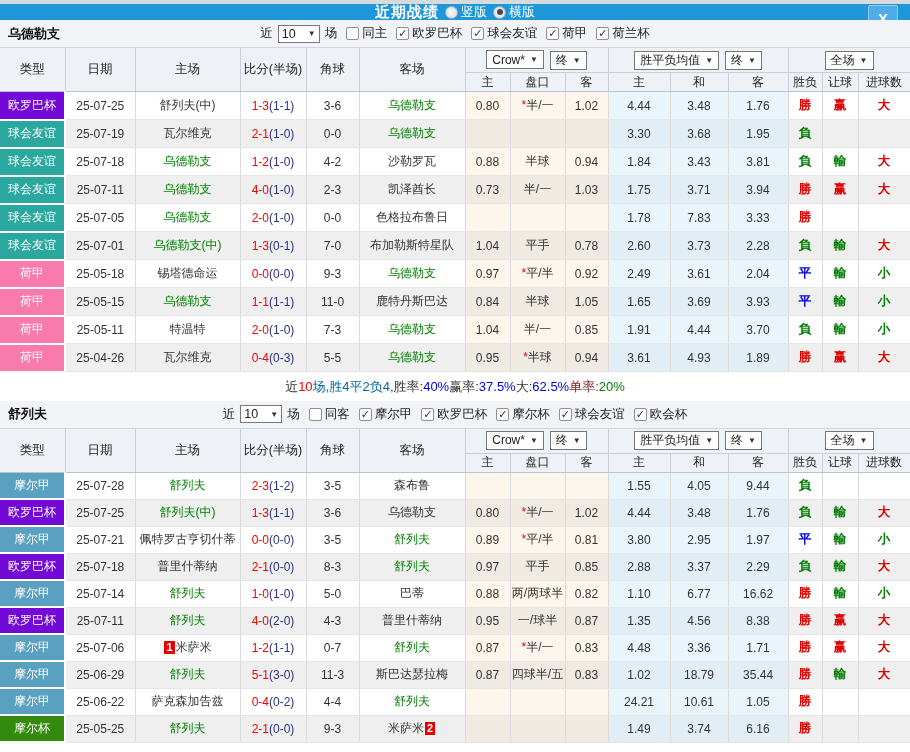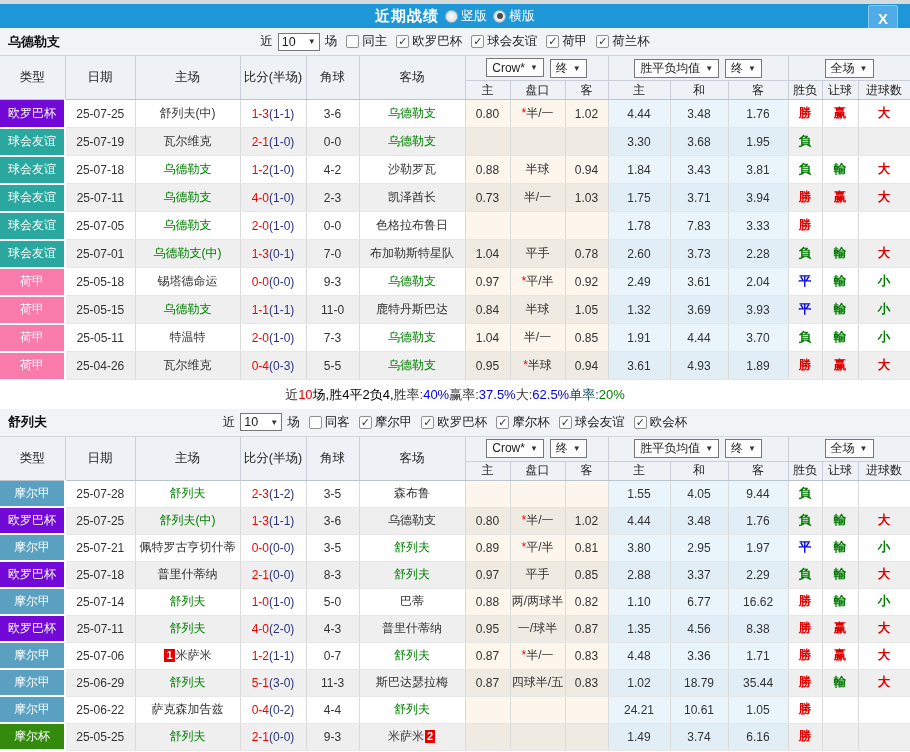--- a/index.html
+++ b/index.html
@@ -1,19 +1,19 @@
 <!DOCTYPE html>
 <html><head>
 <meta charset="utf-8">
 <style>
   html,body{margin:0;padding:0;}
   body{width:910px;height:752px;overflow:hidden;background:#fff;
        font-family:"Liberation Sans","DejaVu Sans",sans-serif;font-size:12px;color:#333;}
   .topstrip{height:4px;background:#D6DADD;}
-  .titlebar{height:24px;background:#1E97D8;display:flex;align-items:center;justify-content:center;position:relative;}
+  .titlebar{height:16px;background:#1E97D8;display:flex;align-items:center;justify-content:center;position:relative;}
   .titlegroup{display:flex;align-items:center;gap:6px;}
   .title{color:#fff;font-weight:bold;font-size:15px;letter-spacing:1px;}
   .radio{display:inline-flex;align-items:center;gap:3px;cursor:pointer;}
   .rlabel{color:#fff;font-size:13px;}
   .rdot{width:13px;height:13px;border-radius:50%;background:radial-gradient(#ffffff,#cdd3d8);
         border:1px solid #9fb4c0;display:inline-flex;align-items:center;justify-content:center;box-sizing:border-box;}
   .rdot.on::after{content:'';width:6px;height:6px;border-radius:50%;background:#4a4a4a;}
   .close{position:absolute;right:12px;top:1px;width:28px;height:24px;background:#4FACE6;
          border:1px solid #90CBF2;border-radius:2px;color:#fff;display:flex;align-items:center;
          justify-content:center;font-size:15px;font-weight:bold;cursor:pointer;}
@@ -278,21 +278,21 @@
         <tr>
           <td class="c-type" style="background: rgb(248, 123, 171);">荷甲</td>
           <td class="c-date">25-05-15</td>
           <td class="c-team self">乌德勒支</td>
           <td class="c-score"><span class="ft">1-1</span><span class="ht">(1-1)</span></td>
           <td class="c-corner">11-0</td>
           <td class="c-team">鹿特丹斯巴达</td>
           <td class="c-odds">0.84</td>
           <td class="c-odds">半球</td>
           <td class="c-odds">1.05</td>
-          <td class="c-avg">1.32</td>
+          <td class="c-avg">1.65</td>
           <td class="c-avg">3.69</td>
           <td class="c-avg">3.93</td>
           <td class="c-res" style="color: rgb(0, 0, 216);">平</td>
           <td class="c-res" style="color: rgb(0, 122, 0);">輸</td>
           <td class="c-res" style="color: rgb(0, 122, 0);">小</td>
         </tr>
         <tr>
           <td class="c-type" style="background: rgb(248, 123, 171);">荷甲</td>
           <td class="c-date">25-05-11</td>
           <td class="c-team">特温特</td>
@@ -324,28 +324,28 @@
           <td class="c-avg">1.89</td>
           <td class="c-res" style="color: rgb(224, 0, 0);">勝</td>
           <td class="c-res" style="color: rgb(224, 0, 0);">赢</td>
           <td class="c-res" style="color: rgb(224, 0, 0);">大</td>
         </tr>
       </tbody>
     </table>
   <div class="summary" id="summary-0">
       <span style="color: rgb(51, 51, 51);">近</span>
       <span style="color: rgb(238, 0, 0);">10</span>
-      <span style="color: #000000;">场,胜4平2负4, </span>
+      <span style="color: #0369a1;">场,胜4平2负4, </span>
       <span style="color: rgb(51, 51, 51);">胜率:</span>
       <span style="color: rgb(0, 0, 238);">40%</span>
       <span style="color: rgb(51, 51, 51);"> 赢率:</span>
       <span style="color: rgb(0, 0, 238);">37.5%</span>
       <span style="color: rgb(51, 51, 51);"> 大:</span>
       <span style="color: rgb(0, 0, 238);">62.5%</span>
-      <span style="color: #0c4a6e;"> 单率:</span>
+      <span style="color: #7f1d1d;"> 单率:</span>
       <span style="color: rgb(0, 128, 0);">20%</span>
     </div>
 
   <div class="secbar">
     <span class="team">舒列夫</span>
     <div class="filters" id="filters-1">
         <span>近</span>
         <span class="mini-select">
           <span>10</span>
           <span class="arrow">▼</span>

